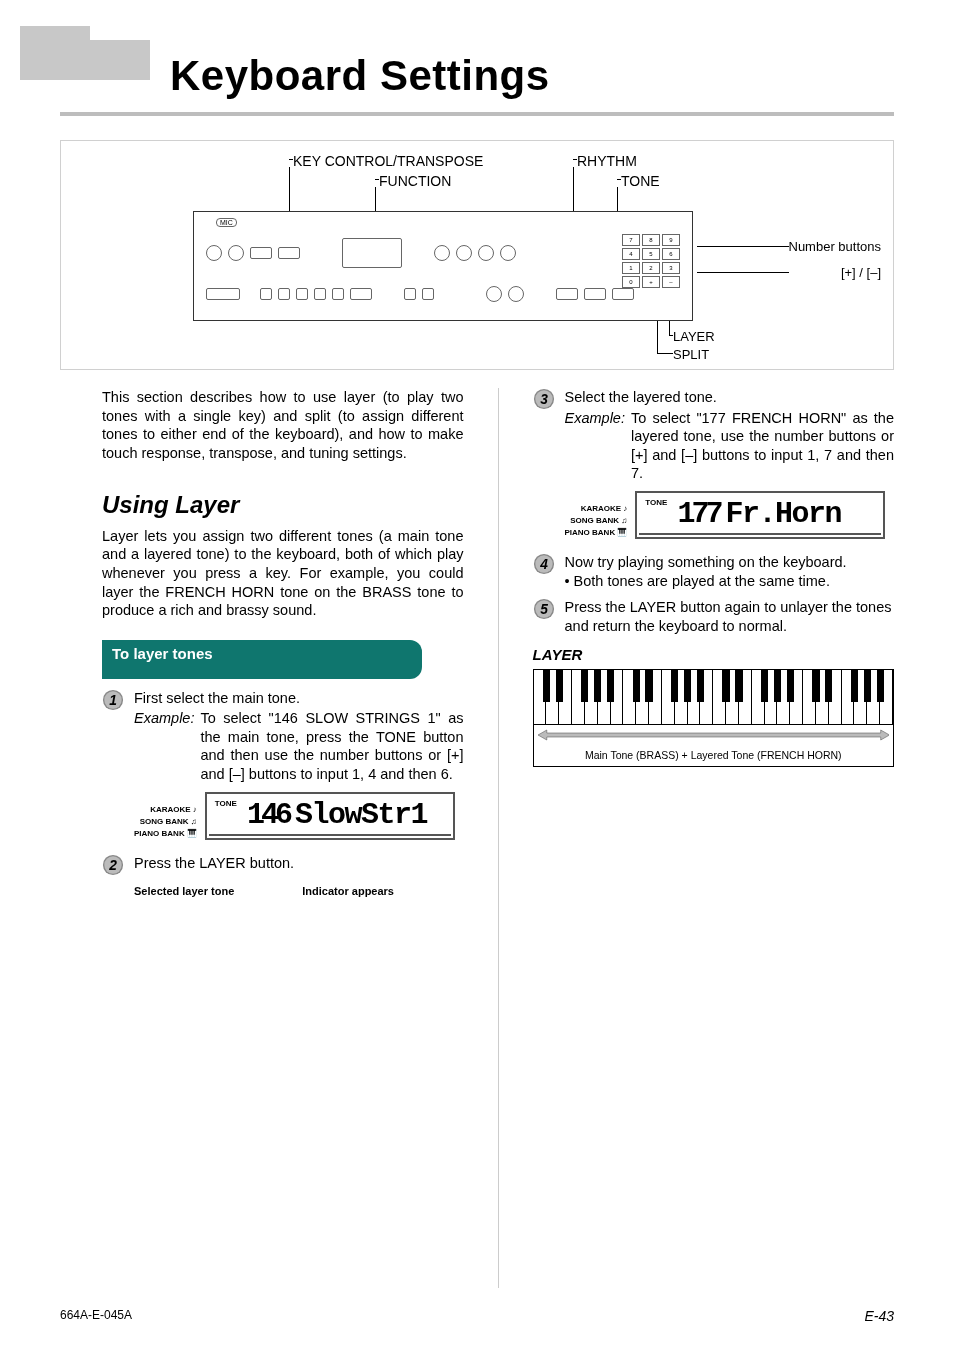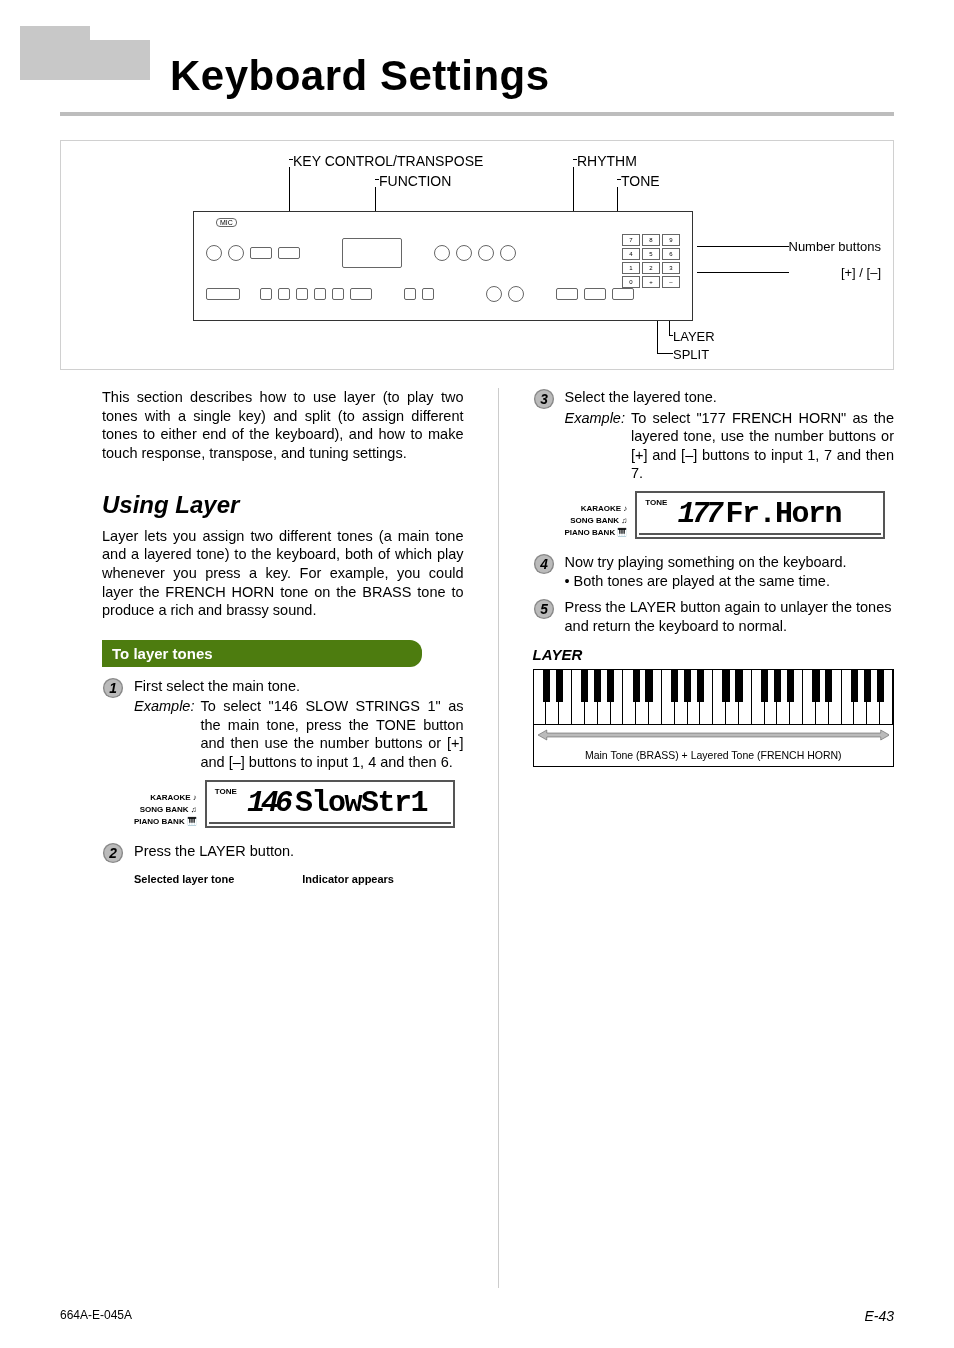--- a/index.html
+++ b/index.html
@@ -124,24 +124,24 @@
   }
   .col p { margin: 0 0 10px 0; text-align: justify; }
   h2.section {
     font-style: italic;
     font-weight: bold;
     font-size: 24px;
     margin: 28px 0 6px 0;
   }
   .pill {
     display:inline-block;
-    background:#4d7c0f; color:#fff;
+    background:#0f766e; color:#fff;
     font-weight:bold;
     font-size:15px;
-    padding: 4px 14px 4px 10px;
+    padding: 4px 14px 16px 10px;
     border-radius: 0 12px 12px 0;
     min-width: 320px;
     box-sizing:border-box;
     margin: 10px 0 10px 0;
   }
   .step {
     display:flex;
     gap: 10px;
     margin-bottom: 8px;
   }
@@ -176,21 +176,21 @@
     display:flex; align-items:baseline; gap:4px;
     font-family: "Arial", sans-serif;
   }
   .lcd .tiny { font-size:8px; font-weight:bold; align-self:flex-start; margin-top:3px; margin-right:6px;}
   .lcd .big  {
     font-family: "OCR A Std","Courier New",monospace;
     font-size: 30px; font-weight:bold;
     letter-spacing:-1.5px;
     white-space:nowrap;
   }
-  .lcd .big .digits { font-style: italic; letter-spacing:-4px; margin-right:6px;}
+  .lcd .big .digits { letter-spacing:-4px; margin-right:6px;}
   .lcd-full {
     margin: 6px 0 4px 32px;
     border:2px solid #333;
     width: 260px; height: 64px;
     position:relative;
     box-sizing:border-box;
     font-size:7px;
     overflow:hidden;
   }
   .lcd-full .lfl-labels {

